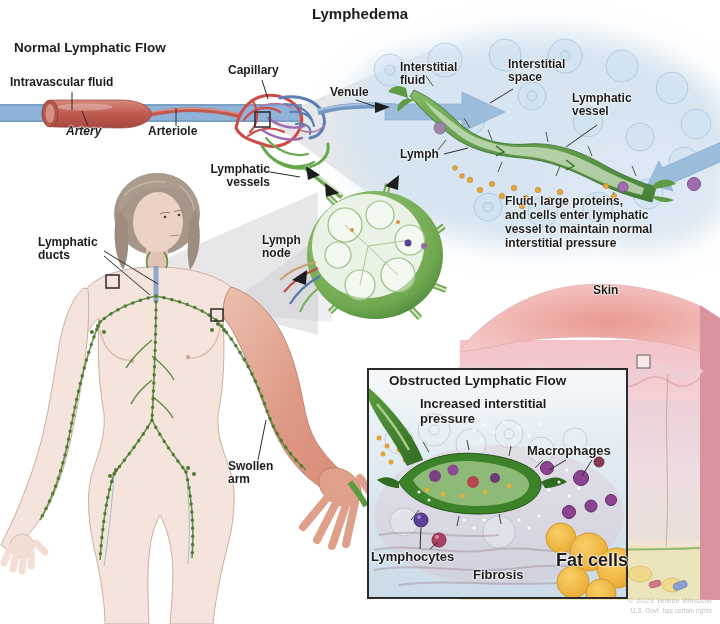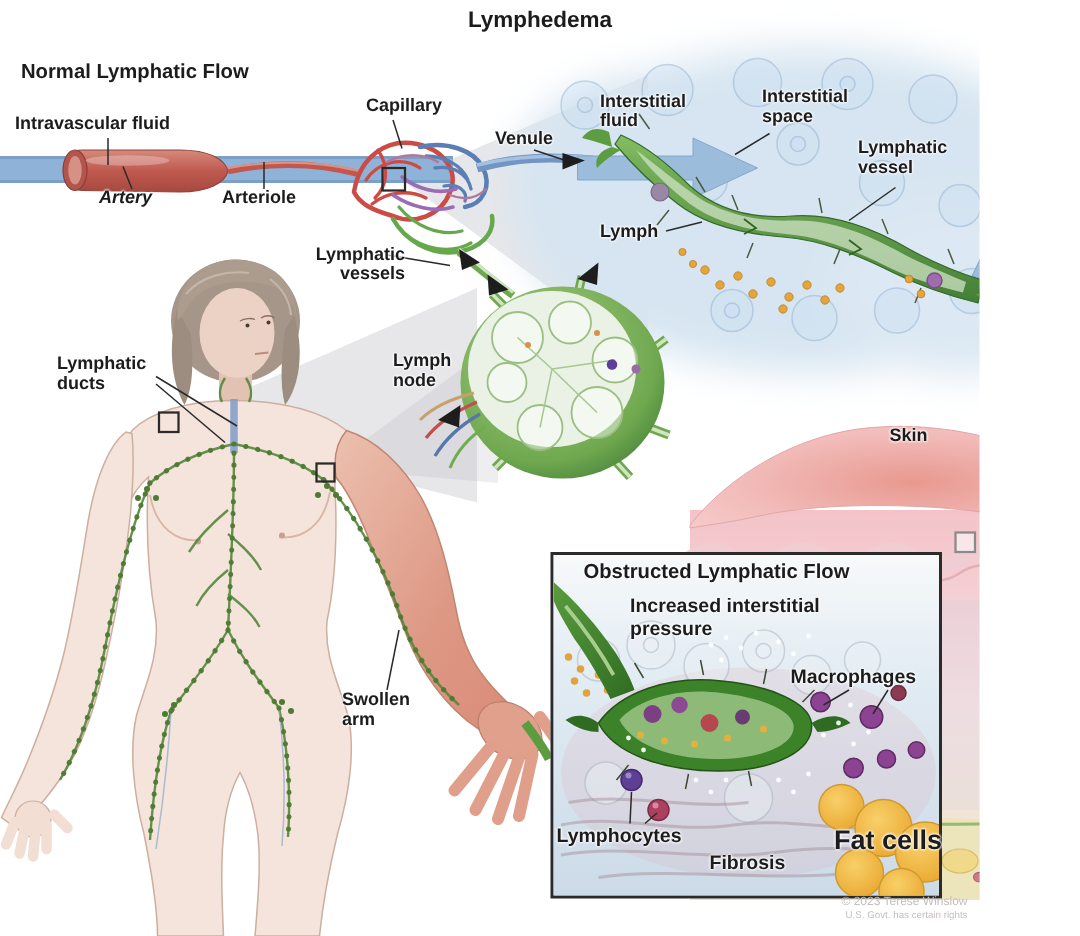--- a/index.html
+++ b/index.html
@@ -1,16 +1,16 @@
 <!DOCTYPE html>
 <html><head>
 <meta charset="utf-8">
 <style>
   html,body{margin:0;padding:0;background:#fff;}
-  #stage{position:relative;width:653px;height:624px;background:#ffffff;overflow:hidden;
+  #stage{position:relative;width:720px;height:624px;background:#ffffff;overflow:hidden;
          font-family:"Liberation Sans",sans-serif;}
   svg{position:absolute;left:0;top:0;}
   .lbl{position:absolute;font-weight:bold;font-size:12px;color:#1c1c1c;line-height:1.12;
        text-shadow:0 0 2px #fff,0 0 2px #fff,0 0 2px #fff;z-index:40;}
   .h1{font-size:15px;}
   .h2{font-size:13.5px;}
   .cap{font-size:12px;line-height:1.18;}
   .credit{position:absolute;right:8px;text-align:right;font-weight:normal;color:#c6bebe;z-index:40;
           text-shadow:none;}
   #obx{position:absolute;left:367px;top:368px;width:261px;height:231px;border:2px solid #2b2b2b;
@@ -444,28 +444,34 @@
     <path d="M430,549 L438,542"></path>
   </g>
   <polygon points="375,102 390,107 375,113" fill="#1d1d1d"></polygon>
 </svg>
 
 <div class="lbl h1" style="left:0;top:6px;width:720px;text-align:center;">Lymphedema</div>
 <div class="lbl h2" style="left:14px;top:40px;">Normal Lymphatic Flow</div>
 <div class="lbl" style="left:10px;top:76px;">Intravascular fluid</div>
 <div class="lbl" style="left:66px;top:125px;font-style:italic;">Artery</div>
 <div class="lbl" style="left:148px;top:125px;">Arteriole</div>
-<div class="lbl" style="left:244px;top:64px;">Capillary</div>
+<div class="lbl" style="left:228px;top:64px;">Capillary</div>
 <div class="lbl" style="left:330px;top:86px;">Venule</div>
 <div class="lbl" style="left:204px;top:163px;width:66px;text-align:right;">Lymphatic vessels</div>
 
 <div class="lbl" style="left:400px;top:61px;width:70px;">Interstitial fluid</div>
 <div class="lbl" style="left:508px;top:58px;width:72px;">Interstitial space</div>
 <div class="lbl" style="left:572px;top:92px;width:66px;">Lymphatic vessel</div>
 <div class="lbl" style="left:400px;top:148px;">Lymph</div>
+<div class="lbl cap" style="left:505px;top:194px;width:200px;">
+  <span>Fluid, large proteins,</span><br>
+  <span>and cells enter lymphatic</span><br>
+  <span>vessel to maintain normal</span><br>
+  <span>interstitial pressure</span>
+</div>
 
 <div class="lbl" style="left:38px;top:236px;width:66px;">Lymphatic ducts</div>
 <div class="lbl" style="left:262px;top:234px;width:46px;">Lymph node</div>
 <div class="lbl" style="left:593px;top:284px;">Skin</div>
 <div class="lbl" style="left:228px;top:460px;width:56px;">Swollen arm</div>
 
 <div class="lbl h2" style="left:389px;top:373px;z-index:25;">Obstructed Lymphatic Flow</div>
 <div class="lbl" style="left:420px;top:397px;width:142px;font-size:13px;z-index:25;">Increased interstitial pressure</div>
 <div class="lbl" style="left:527px;top:444px;font-size:13px;z-index:25;">Macrophages</div>
 <div class="lbl" style="left:371px;top:550px;font-size:13px;z-index:25;">Lymphocytes</div>

